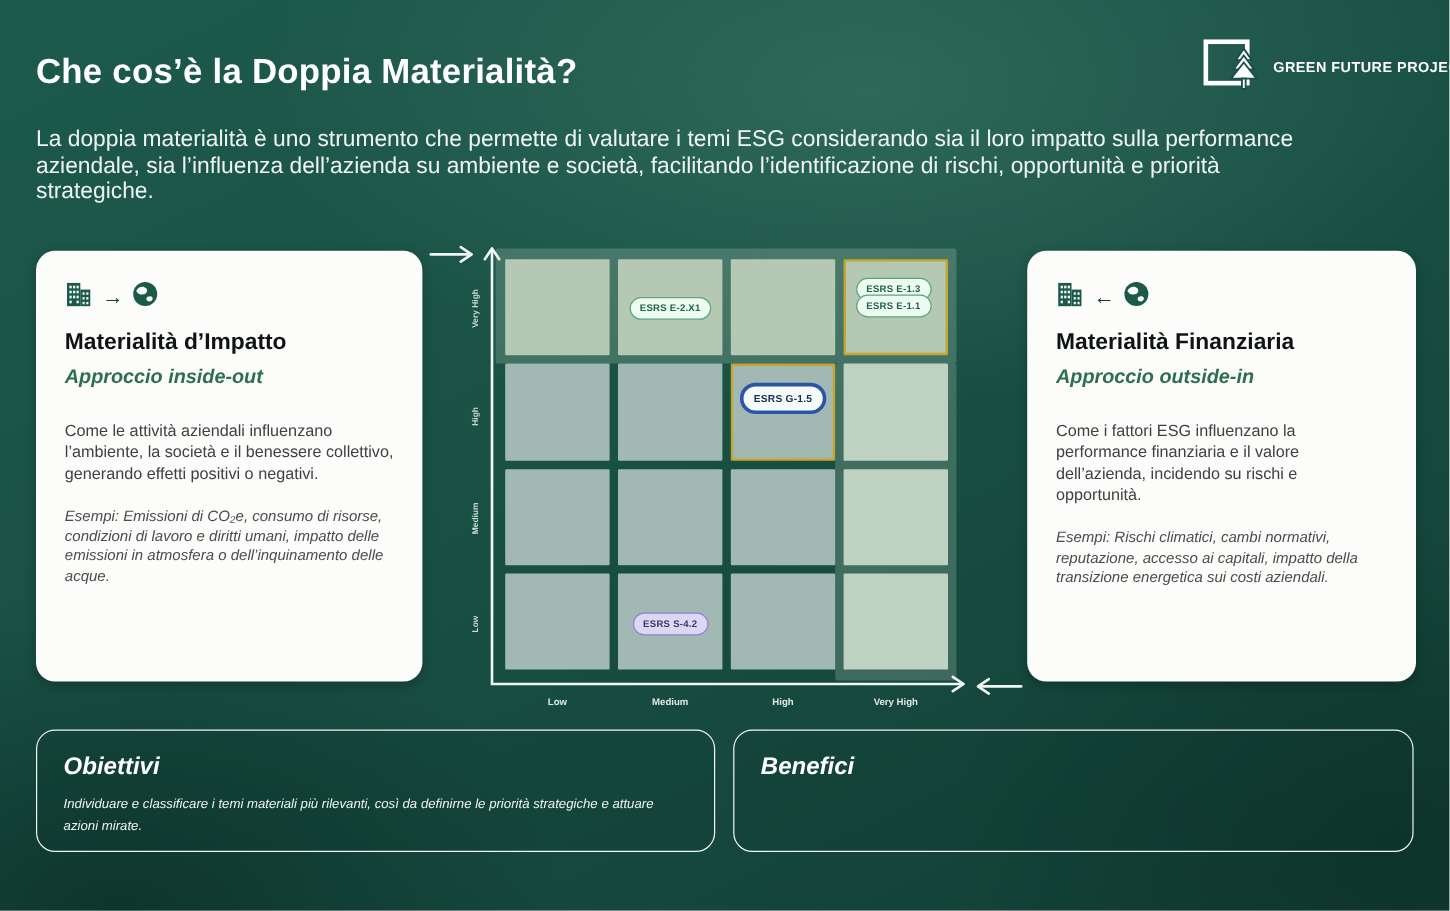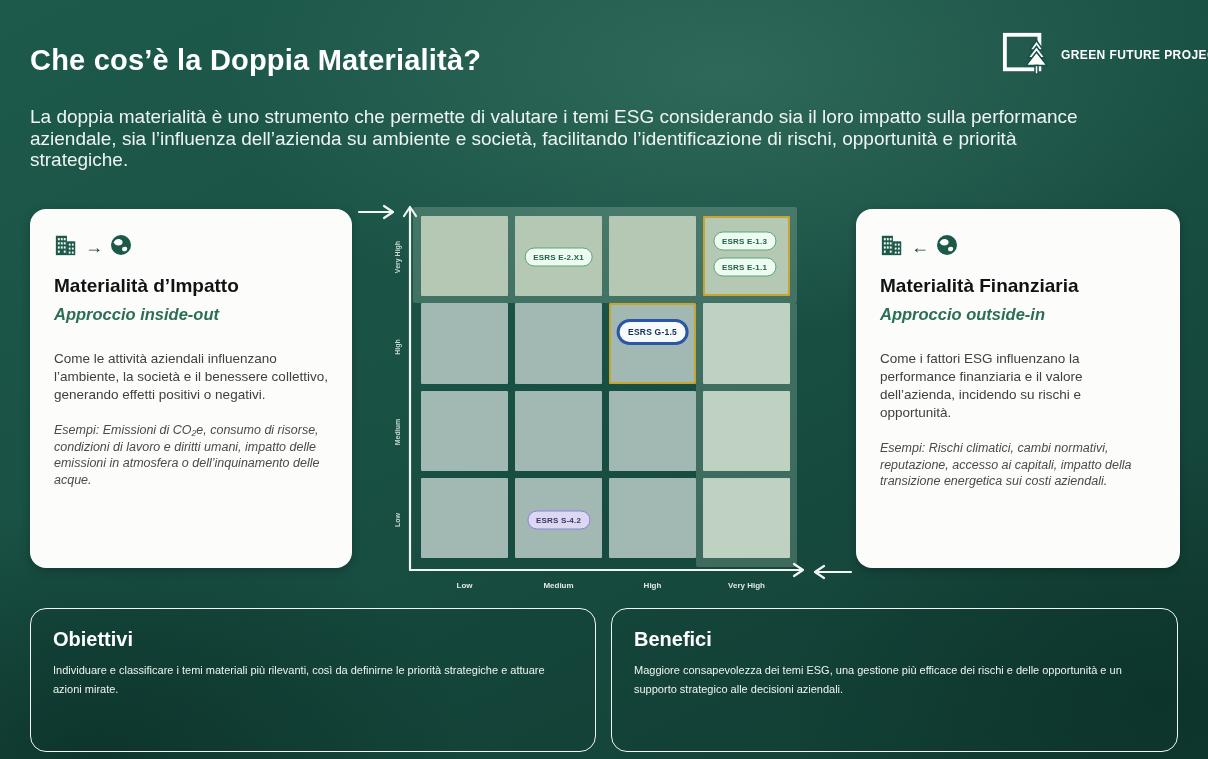--- a/index.html
+++ b/index.html
@@ -46,22 +46,22 @@
     font-size:8px;font-weight:700;letter-spacing:.2px;pointer-events:auto;}
   .pill.mint{background:#edfbf1;border:1px solid #5aa77c;color:#1d6347;padding:4px 8px;}
   .pill.blue{background:#f6faf8;border:3px solid #2b55a7;color:#14305a;font-size:8.5px;padding:5px 9px;}
   .pill.purple{background:#dcd8f4;border:1.5px solid #8d82d9;color:#3b355f;padding:4px 8px;}
   .xlab{position:absolute;top:585px;transform:translate(-50%,-50%);font-size:8px;font-weight:700;
     color:#dfeae4;white-space:nowrap;}
   .ylab{position:absolute;left:397px;transform:translate(-50%,-50%) rotate(-90deg);font-size:7px;
     font-weight:600;color:#c9dad3;white-space:nowrap;}
   .axes{position:absolute;left:350px;top:195px;}
   
-  .outline-card{position:absolute;top:608px;height:144px;border:1.6px solid #f2f5f4;border-radius:16px;
-    background:rgba(14,56,46,.22);box-sizing:border-box;padding:15px 22px;color:#fff;}
+  .outline-card{position:absolute;top:608px;height:102px;border:1.6px solid #f2f5f4;border-radius:16px;
+    background:rgba(14,56,46,.22);box-sizing:border-box;padding:15px 22px;color:#fff;font-style:italic;}
   .card-objectives{left:30px;width:566px;}
   .card-benefits{left:611px;width:567px;}
   .outline-title{margin:4px 0 0;font-size:20px;font-weight:800;color:#fff;}
   .outline-body{margin:10px 0 0;font-size:11px;line-height:19px;color:#eef4f1;max-width:540px;}
 </style>
 </head>
 <body>
 
 <div class="canvas">
 
@@ -197,35 +197,34 @@
       <line x1="9" y1="17" x2="41" y2="17"></line>
       <polyline points="34,11 43,17 34,23"></polyline>
       <line x1="501" y1="377" x2="468" y2="377"></line>
       <polyline points="474,371 465,377 474,383"></polyline>
     </g>
   </svg>
 
   <div class="matrix-layer" id="matrix-layer">
       <div class="pill mint" style="left: 558.5px; top: 257px;">ESRS E-2.X1</div>
       <div class="pill mint" style="left: 744.5px; top: 241px;">ESRS E-1.3</div>
-      <div class="pill mint" style="left: 744.5px; top: 267px; text-align: center;">ESRS E-1.1</div>
+      <div class="pill mint" style="left: 744.5px; top: 255px; text-align: center;">ESRS E-1.1</div>
       <div class="pill blue" style="left: 652.5px; top: 332px;">ESRS G-1.5</div>
       <div class="pill purple" style="left: 558.5px; top: 520px;">ESRS S-4.2</div>
       <span class="xlab" style="left: 464.5px; top: 585px;">Low</span>
       <span class="xlab" style="left: 558.5px; top: 585px;">Medium</span>
       <span class="xlab" style="left: 652.5px; top: 585px;">High</span>
       <span class="xlab" style="left: 746.5px; top: 585px;">Very High</span>
       <span class="ylab" style="left: 397px; top: 257px;">Very High</span>
       <span class="ylab" style="left: 397px; top: 347px;">High</span>
       <span class="ylab" style="left: 397px; top: 432px;">Medium</span>
       <span class="ylab" style="left: 397px; top: 520px;">Low</span>
     </div>
 
   <div class="outline-card card-objectives">
     <h2 class="outline-title">Obiettivi</h2>
     <p class="outline-body">Individuare e classificare i temi materiali più rilevanti, così da definirne le priorità strategiche e attuare azioni mirate.</p>
   </div>
   <div class="outline-card card-benefits">
     <h2 class="outline-title">Benefici</h2>
-    <p class="outline-body">Maggiore consapevolezza dei temi ESG, una gestione più efficace dei rischi e delle opportunità e un supporto strategico alle decisioni aziendali.</p>
   </div>
 
 </div>
 
 </body></html>

